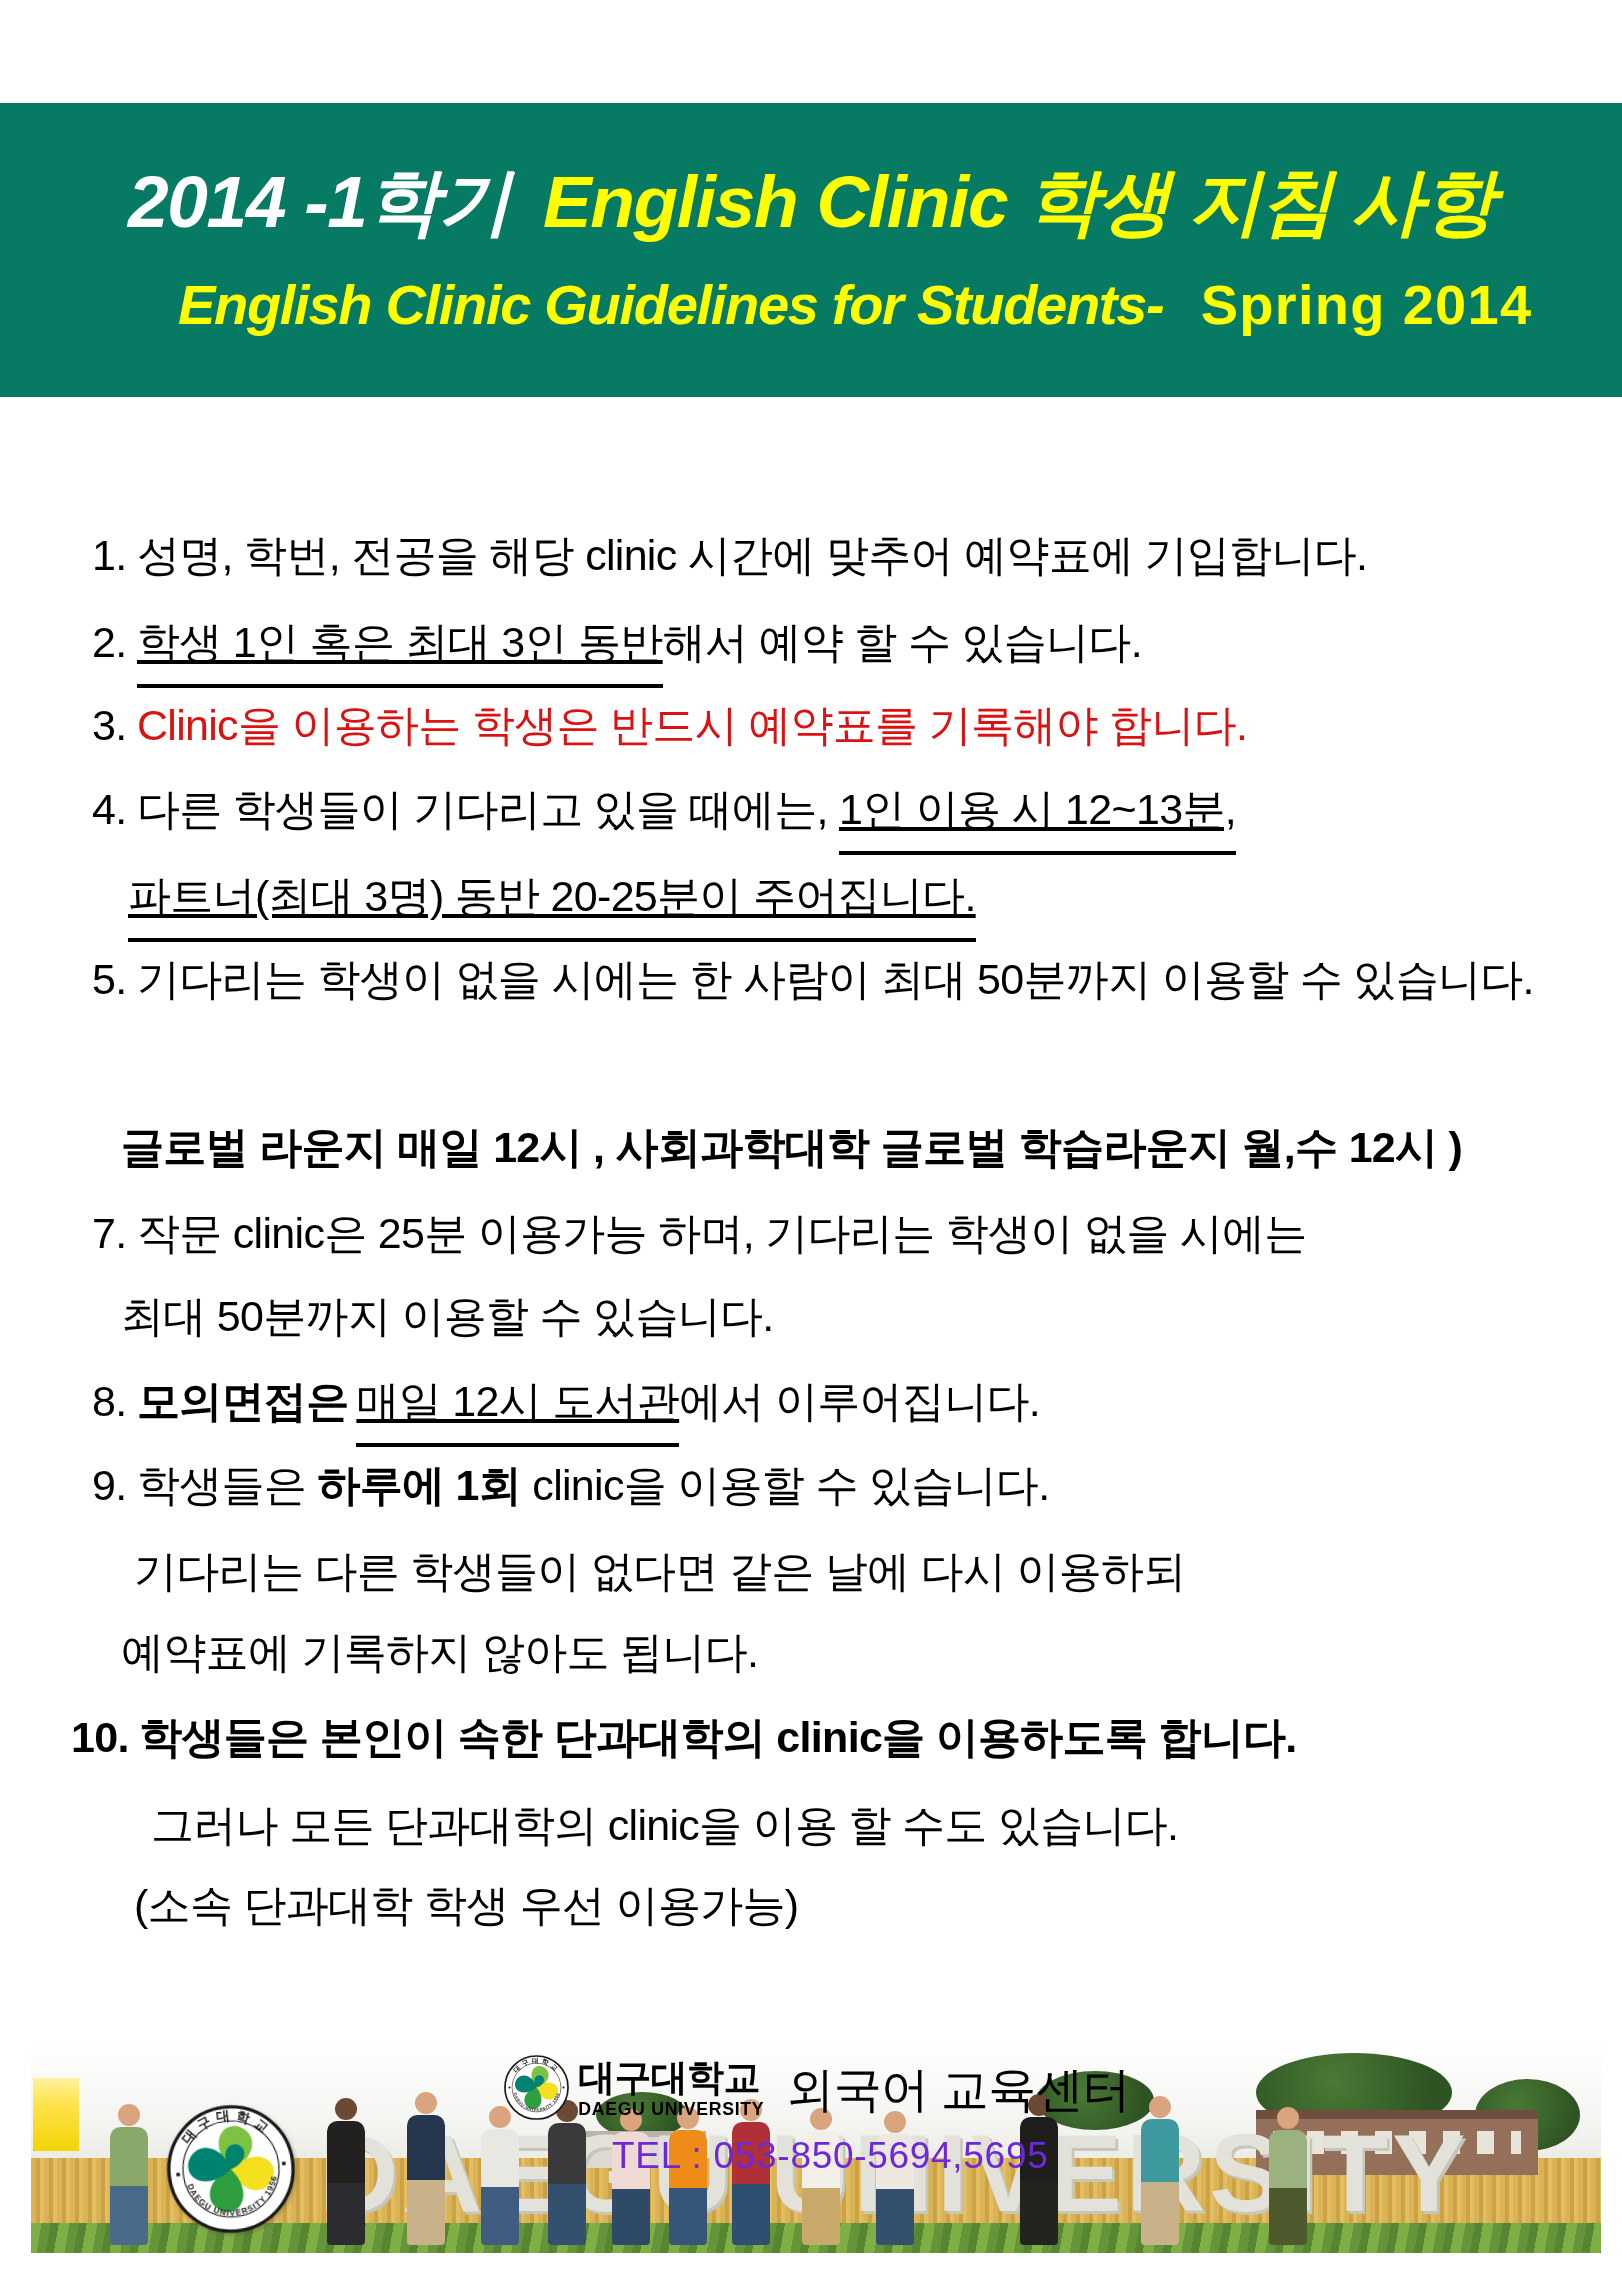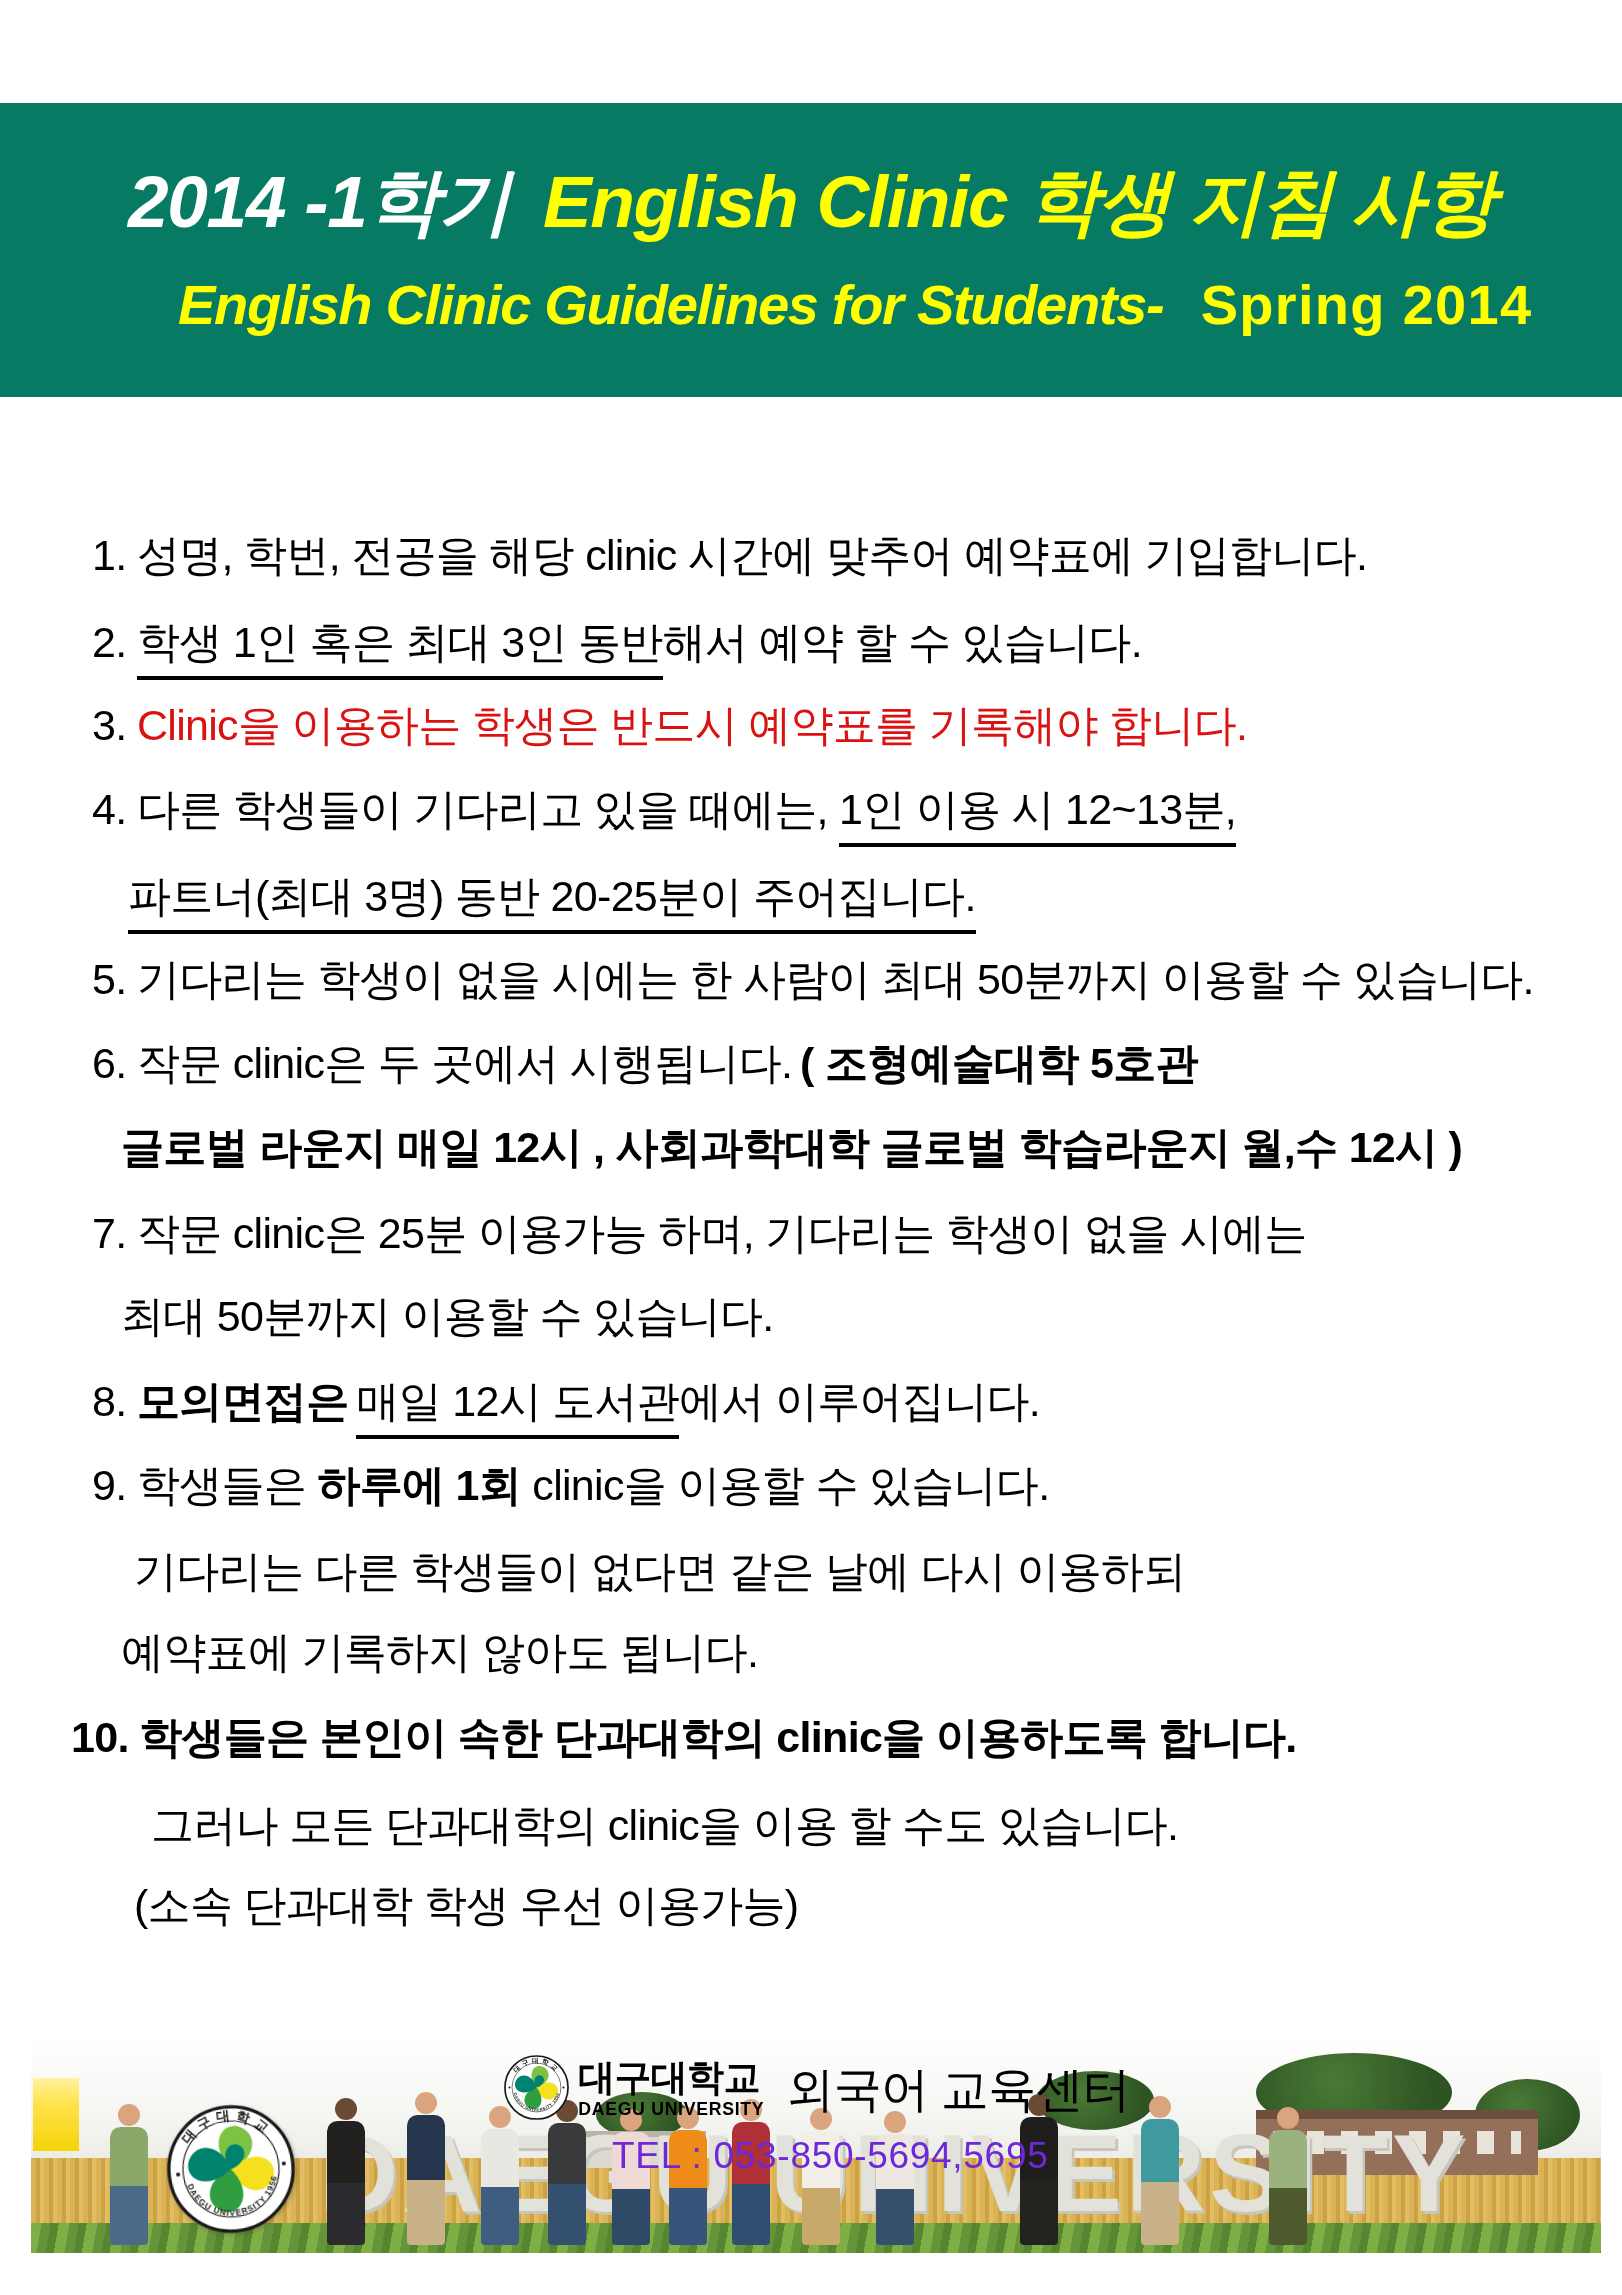--- a/index.html
+++ b/index.html
@@ -13,21 +13,21 @@
   .title1 .white{color:#ffffff;}
   .title1 .yellow{color:#ffff00;margin-left:14px;}
   .title2{position:absolute;left:178px;top:169px;font-size:56px;font-weight:bold;color:#ffff00;
           white-space:nowrap;letter-spacing:-1.3px;}
   .title2 .it{font-style:italic;}
   .title2 .season{font-style:normal;margin-left:23px;letter-spacing:1.3px;}
 
   
   .gl{position:absolute;font-size:43px;letter-spacing:-0.7px;white-space:nowrap;line-height:1.15;}
   .gl .num{margin-right:10.5px;}
-  .u{display:inline-block;border-bottom:4.6px solid #000;padding-bottom:9px;}
+  .u{display:inline-block;border-bottom:4.6px solid #000;padding-bottom:17px;text-decoration:underline;}
   .b{font-weight:bold;}
   .red{color:#db1212;}
   .gap-l{margin-left:7.9px;}
 
   
   .f-overlay{position:absolute;left:504px;top:2055px;z-index:7;display:flex;align-items:flex-start;}
   .seal-small{width:65px;height:65px;flex:0 0 auto;}
   .univ-stack{margin-left:9.2px;margin-top:3.9px;}
   .univ-kr{font-size:37px;font-weight:bold;letter-spacing:-0.7px;line-height:1;}
   .univ-en{font-size:17.7px;font-weight:bold;letter-spacing:0.7px;line-height:1;margin-top:5.2px;}
@@ -98,23 +98,20 @@
     <span class="num">4.</span><span>다른 학생들이 기다리고 있을 때에는, </span><span class="u">1인 이용 시 12~13분,</span>
   </div>
   <div class="gl" style="left:128px;top:872px;">
     <span class="u">파트너(최대 3명) 동반 20-25분이 주어집니다.</span>
   </div>
 
   <div class="gl" style="left:92px;top:955px;">
     <span class="num">5.</span><span>기다리는 학생이 없을 시에는 한 사람이 최대 50분까지 이용할 수 있습니다.</span>
   </div>
 
-  <div class="gl" style="left:92px;top:1039px;">
-    <span class="num">6.</span><span>작문 clinic은 두 곳에서 시행됩니다.</span><span class="b gap-l">( 조형예술대학 5호관</span>
-  </div>
   <div class="gl" style="left:121px;top:1123px;">
     <span class="b">글로벌 라운지 매일 12시 , 사회과학대학 글로벌 학습라운지 월,수 12시 )</span>
   </div>
 
   <div class="gl" style="left:92px;top:1209px;">
     <span class="num">7.</span><span>작문 clinic은 25분 이용가능 하며, 기다리는 학생이 없을 시에는</span>
   </div>
   <div class="gl" style="left:121px;top:1292px;">
     <span>최대 50분까지 이용할 수 있습니다.</span>
   </div>

